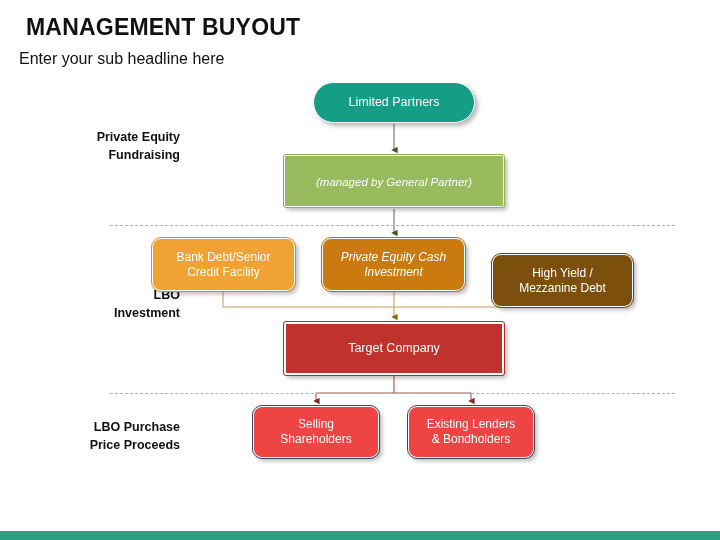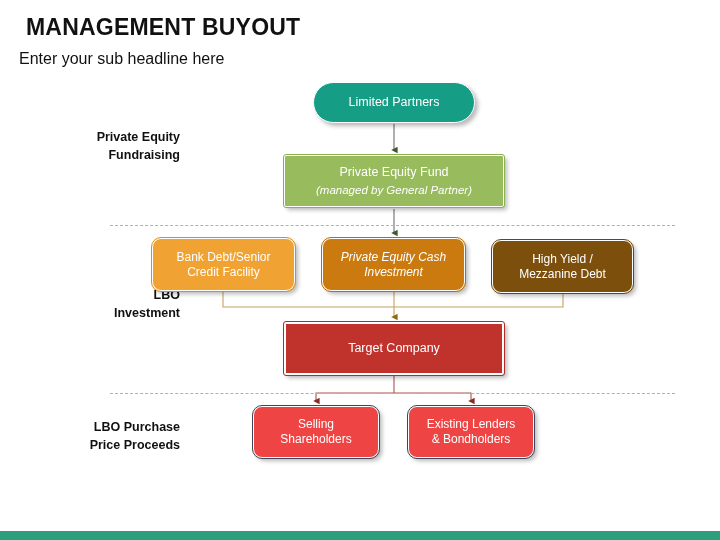--- a/index.html
+++ b/index.html
@@ -165,35 +165,34 @@
   <div class="sec-label" style="left:45px; top:286px; width:135px;">LBO
 Investment</div>
   <div class="sec-label" style="left:45px; top:418px; width:135px;">LBO Purchase
 Price Proceeds</div>
 
   <div class="node n-lp" style="left:313px; top:82px; width:162px; height:41px;">
     <span class="lbl">Limited Partners</span>
   </div>
 
   <div class="node n-pef" style="left:284px; top:155px; width:220px; height:52px;">
-    <span class="lbl">Private Equity Fund</span>
     <span class="sub">(managed by General Partner)</span>
   </div>
 
   <div class="node n-bank" style="left:152px; top:238px; width:143px; height:53px; white-space:pre-line;">
     <span class="lbl">Bank Debt/Senior
 Credit Facility</span>
   </div>
 
   <div class="node n-pec" style="left:322px; top:238px; width:143px; height:53px; white-space:pre-line;">
     <span class="lbl">Private Equity Cash
 Investment</span>
   </div>
 
-  <div class="node n-hy" style="left:492px; top:240px; width:141px; height:53px; white-space:pre-line;text-align:center;">
+  <div class="node n-hy" style="left:492px; top:254px; width:141px; height:53px; white-space:pre-line;text-align:center;">
     <span class="lbl">High Yield /
 Mezzanine Debt</span>
   </div>
 
   <div class="node n-tc" style="left:284px; top:322px; width:220px; height:53px;">
     <span class="lbl">Target Company</span>
   </div>
 
   <div class="node n-ss" style="left:253px; top:406px; width:126px; height:52px; white-space:pre-line;">
     <span class="lbl">Selling

